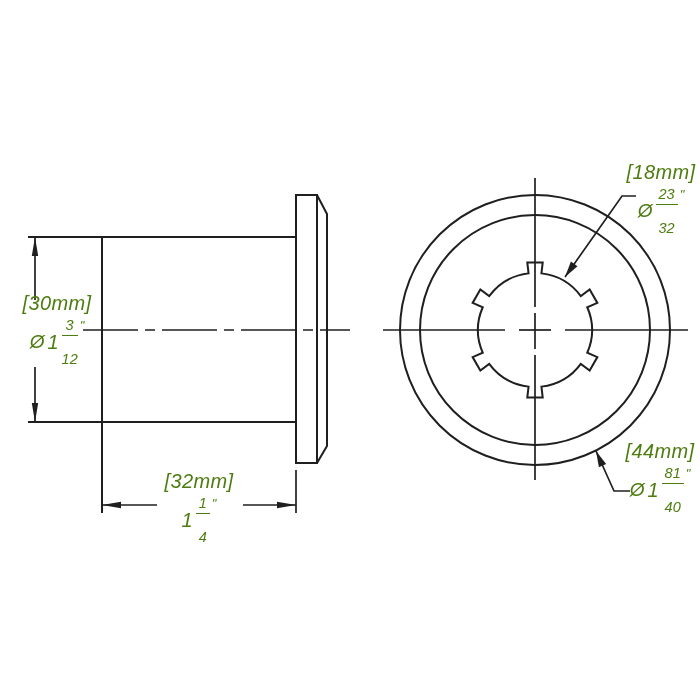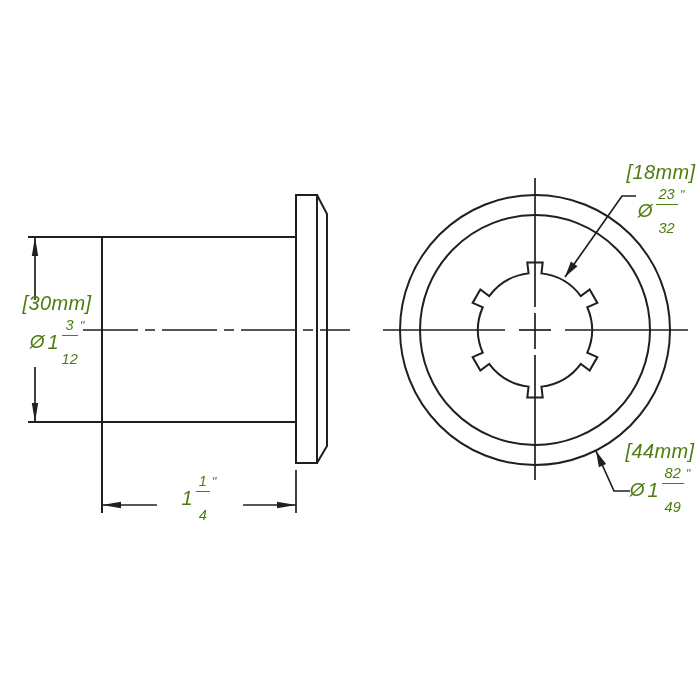--- a/index.html
+++ b/index.html
@@ -88,20 +88,21 @@
       <span class="whole">1</span>
       <span class="frac">
         <span class="num">3</span>
         <span class="den">12</span>
       </span>
       <span class="unit">"</span>
     </span>
   </div>
 
   <div class="dim-label" style="left:150px; top:470px; width:98px;">
+    <span class="metric">[32mm]</span>
     <span class="imperial">
       <span class="whole">1</span>
       <span class="frac">
         <span class="num">1</span>
         <span class="den">4</span>
       </span>
       <span class="unit">"</span>
     </span>
   </div>
 
@@ -116,20 +117,20 @@
       <span class="unit">"</span>
     </span>
   </div>
 
   <div class="dim-label" style="left:620px; top:440px; width:80px;">
     <span class="metric">[44mm]</span>
     <span class="imperial">
       <span class="prefix">Ø</span>
       <span class="whole">1</span>
       <span class="frac">
-        <span class="num">82</span>
-        <span class="den">49</span>
+        <span class="num">81</span>
+        <span class="den">40</span>
       </span>
       <span class="unit">"</span>
     </span>
   </div>
 
 </div>
 
 </body></html>

